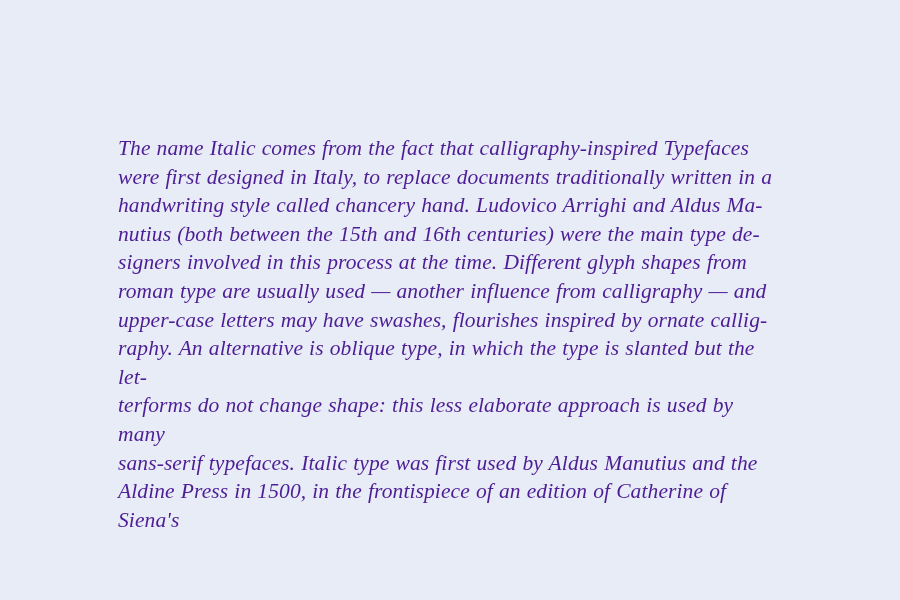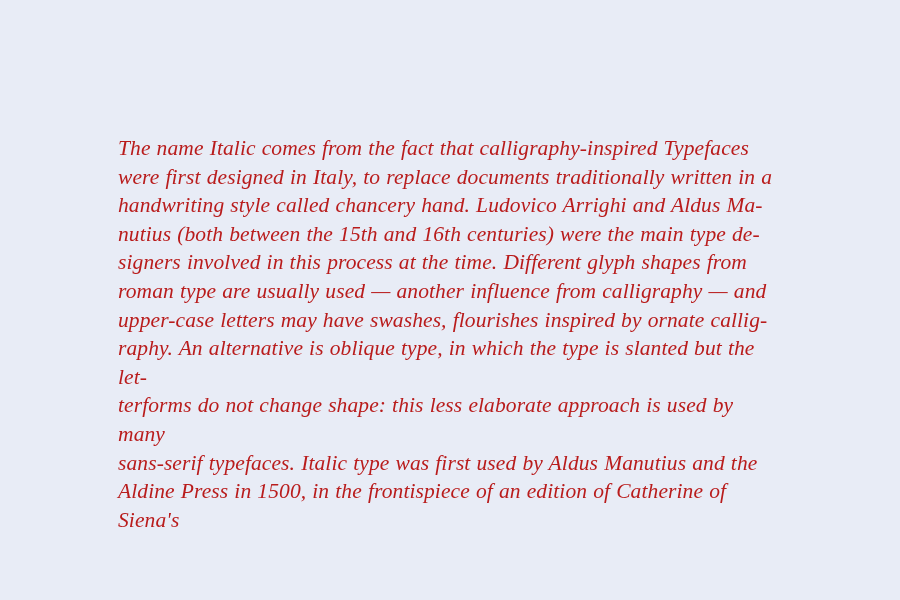--- a/index.html
+++ b/index.html
@@ -24,21 +24,21 @@
     position: absolute;
     left: 118px;
     top: 134px;
     width: 664px;
   }
   .specimen-text {
     font-family: "Liberation Serif", "DejaVu Serif", serif;
     font-style: italic;
     font-size: 21.5px;
     line-height: 28.6px;
-    color: #b91c1c;
+    color: #4c1d95;
     text-align: left;
     letter-spacing: 0.1px;
     word-spacing: 0.6px;
     margin: 0;
     white-space: pre-wrap;
   }
 </style>
 </head>
 <body>
 

